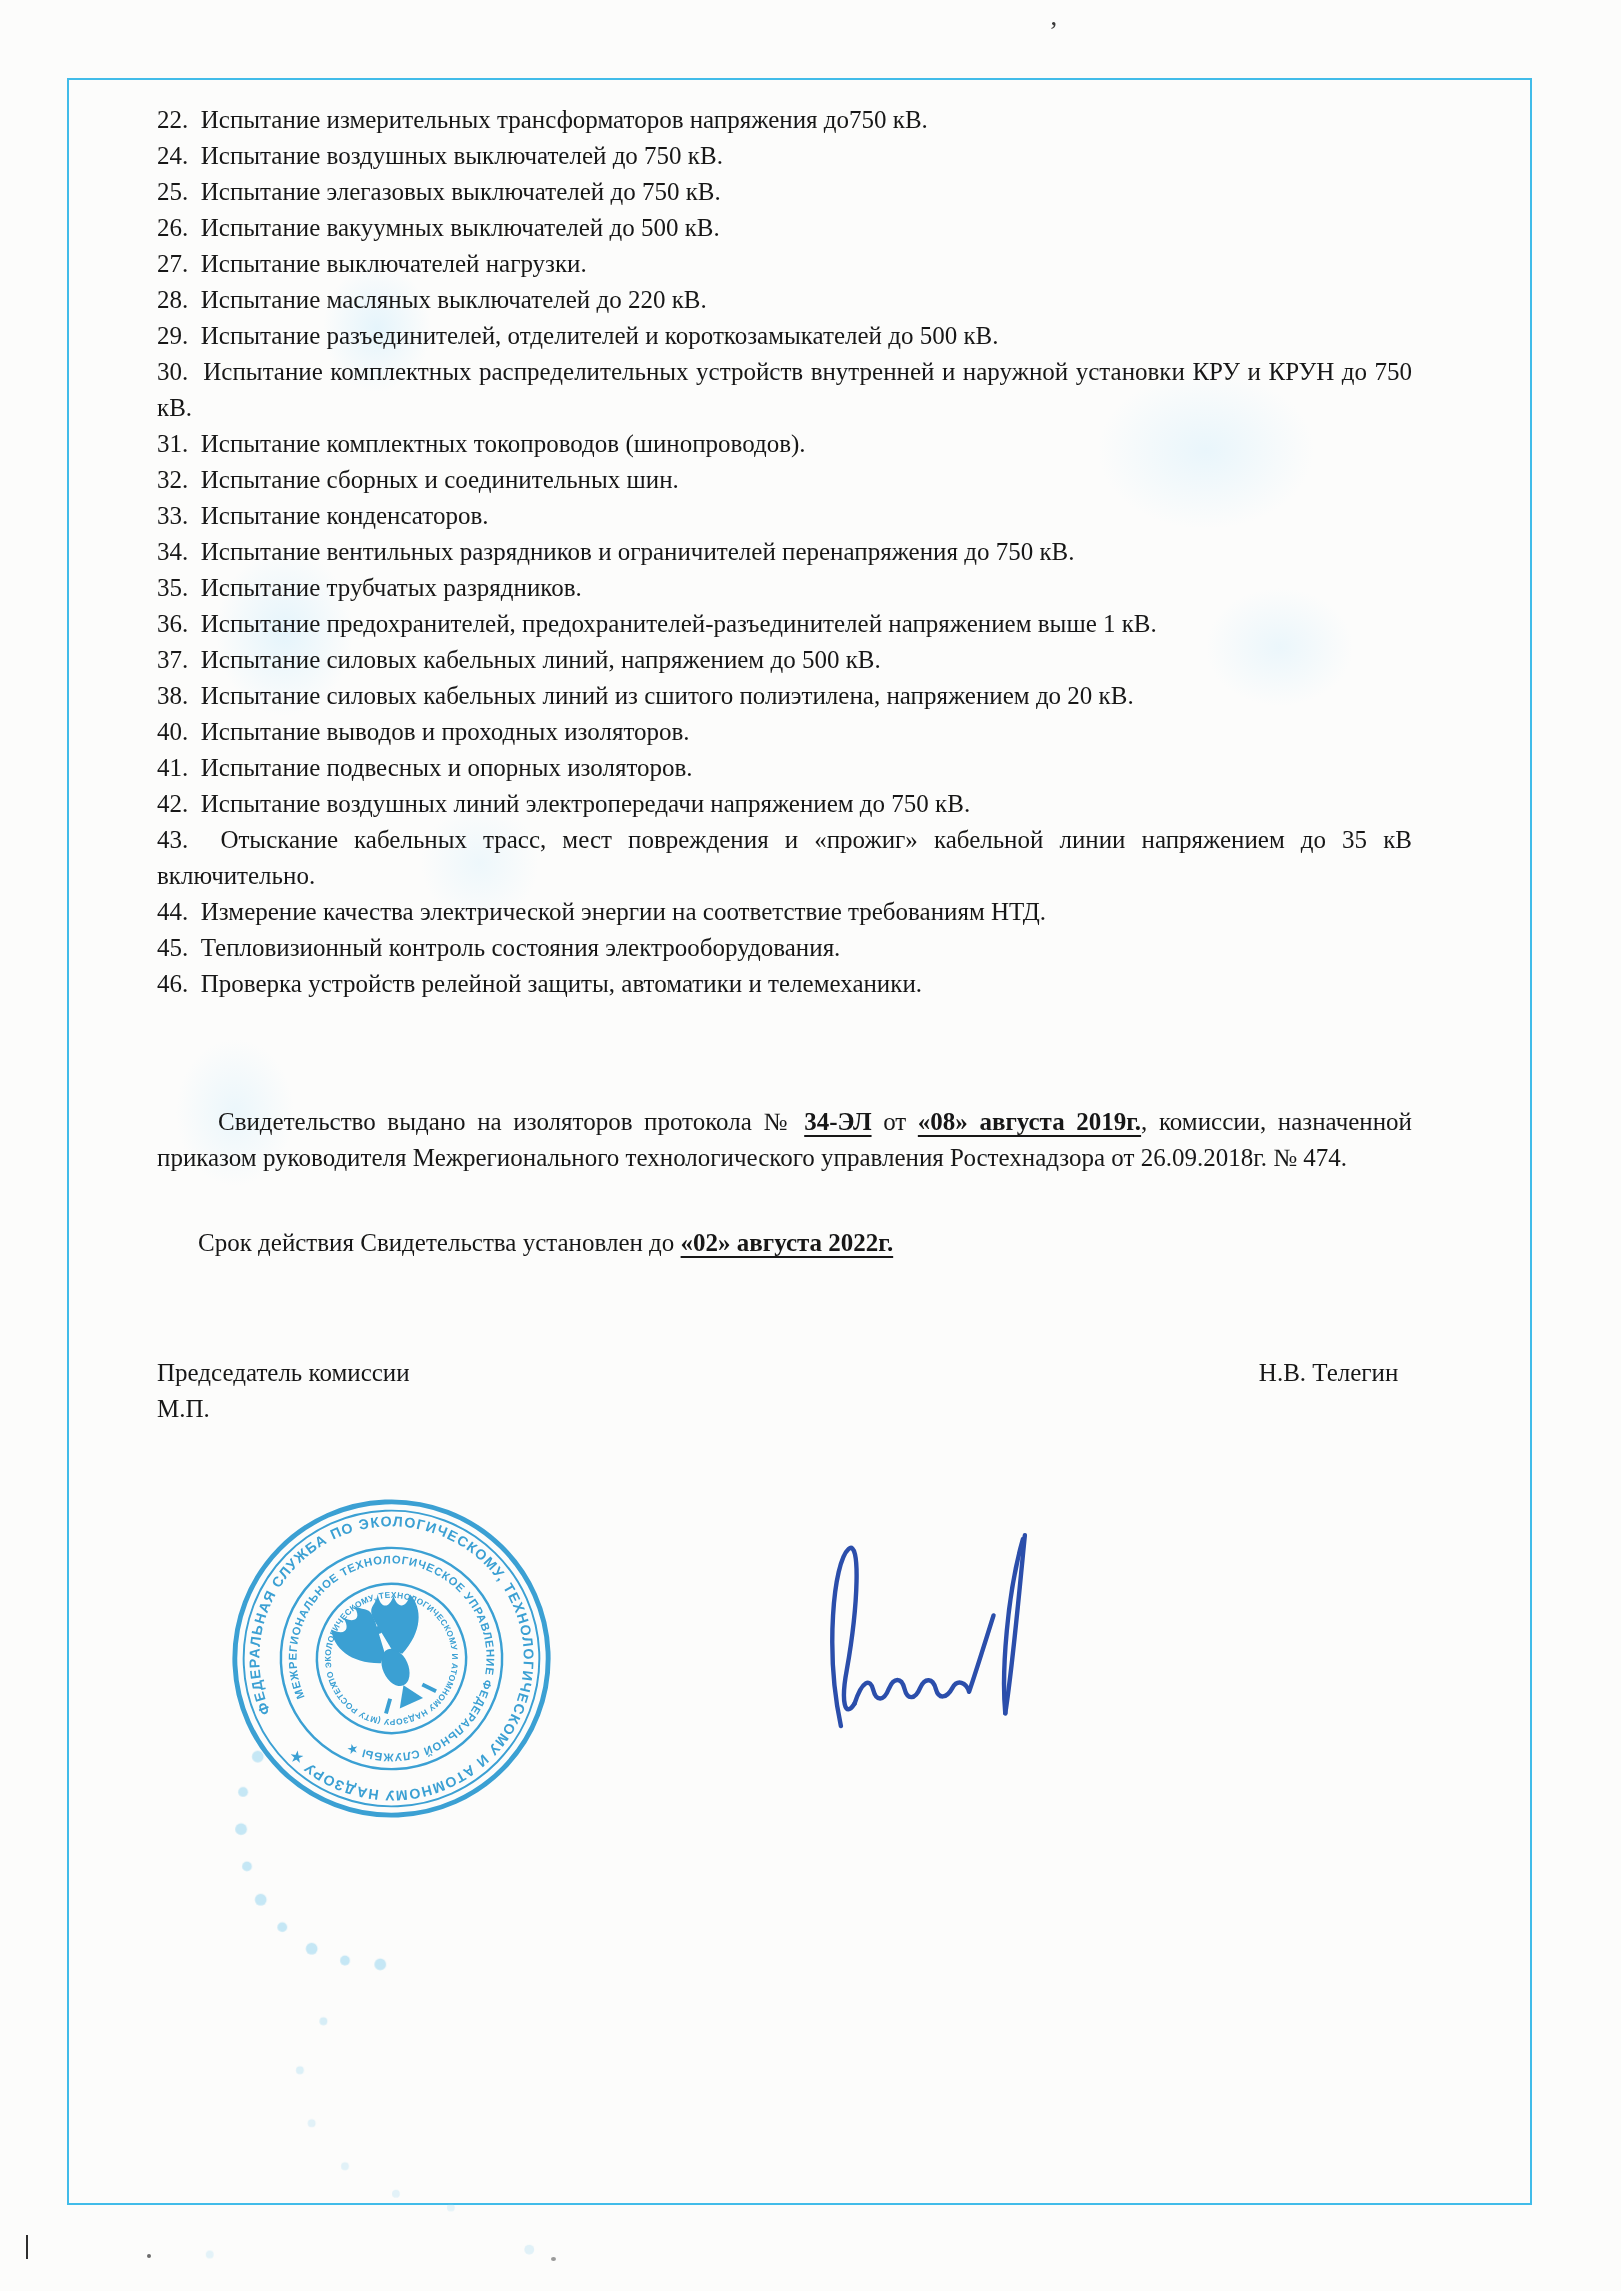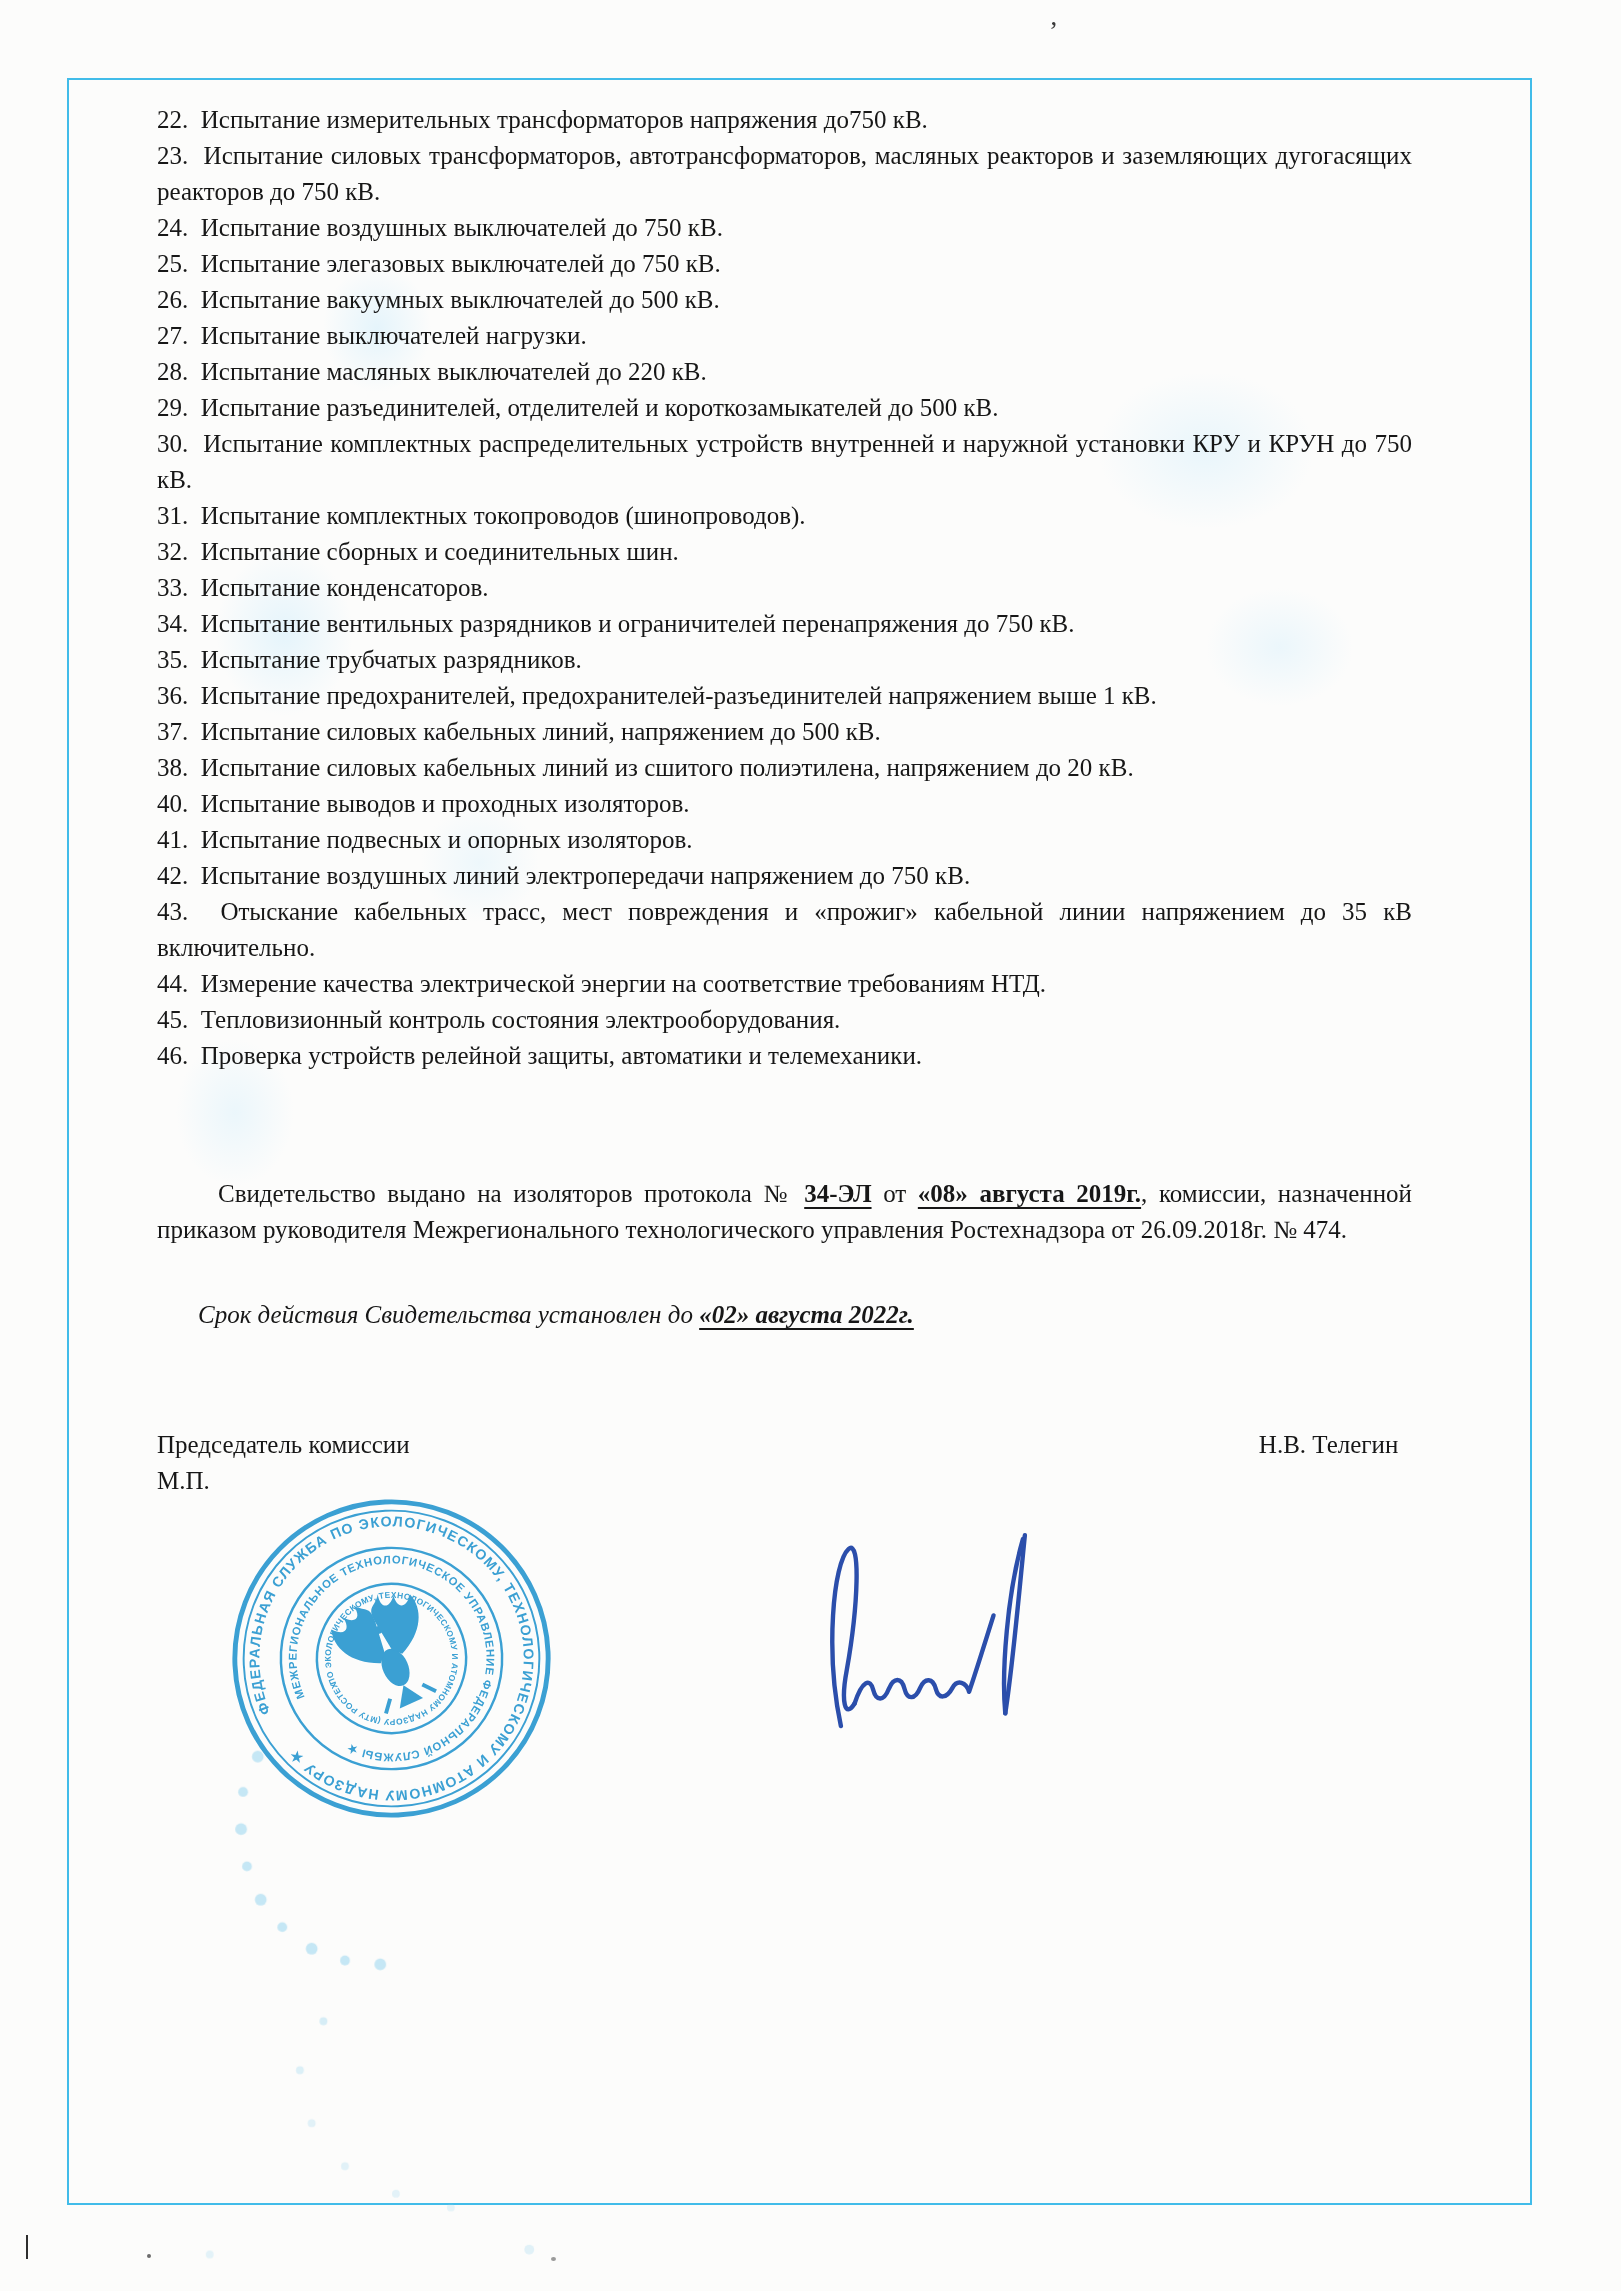--- a/index.html
+++ b/index.html
@@ -11,21 +11,21 @@
   .frame{
     position:absolute;left:67px;top:78px;width:1461px;height:2123px;
     border:2.9px solid #41bce9;
   }
   .content{
     position:absolute;left:157px;top:102px;width:1255px;
     font-size:25px;line-height:36px;
   }
   .item{margin:0;text-align:justify;}
   .issued{margin:102px 0 0 0;text-align:justify;text-indent:61px;}
-  .validity{margin:49px 0 0 0;padding-left:41px;font-style:italic;}
+  .validity{margin:49px 0 0 0;padding-left:41px;}
   .bold-ul{font-weight:bold;text-decoration:underline;text-decoration-thickness:2px;text-underline-offset:4.9px;}
   .sig-row{margin:94px 0 0 0;display:flex;justify-content:space-between;align-items:flex-start;}
   .sig-left p{margin:0;}
   .sig-name{padding-right:13.7px;text-align:right;}
   
   .stamp{
     position:absolute;left:227px;top:1494px;width:329px;height:329px;
     transform:rotate(-24deg);mix-blend-mode:multiply;opacity:.92;
   }
   
@@ -58,21 +58,20 @@
 <div class="blob b2"></div>
 <div class="blob b3"></div>
 <div class="blob b4"></div>
 <div class="blob b5"></div>
 <div class="blob b6"></div>
 
 <div class="content">
 
   <div>
       <p class="item">22.&nbsp;&nbsp;Испытание измерительных трансформаторов напряжения до750 кВ.</p>
-      <p class="item">23.&nbsp;&nbsp;Испытание силовых трансформаторов, автотрансформаторов, масляных реакторов и заземляющих дугогасящих реакторов до 750 кВ.</p>
       <p class="item">24.&nbsp;&nbsp;Испытание воздушных выключателей до 750 кВ.</p>
       <p class="item">25.&nbsp;&nbsp;Испытание элегазовых выключателей до 750 кВ.</p>
       <p class="item">26.&nbsp;&nbsp;Испытание вакуумных выключателей до 500 кВ.</p>
       <p class="item">27.&nbsp;&nbsp;Испытание выключателей нагрузки.</p>
       <p class="item">28.&nbsp;&nbsp;Испытание масляных выключателей до 220 кВ.</p>
       <p class="item">29.&nbsp;&nbsp;Испытание разъединителей, отделителей и короткозамыкателей до 500 кВ.</p>
       <p class="item">30.&nbsp;&nbsp;Испытание комплектных распределительных устройств внутренней и наружной установки КРУ и КРУН до 750 кВ.</p>
       <p class="item">31.&nbsp;&nbsp;Испытание комплектных токопроводов (шинопроводов).</p>
       <p class="item">32.&nbsp;&nbsp;Испытание сборных и соединительных шин.</p>
       <p class="item">33.&nbsp;&nbsp;Испытание конденсаторов.</p>

